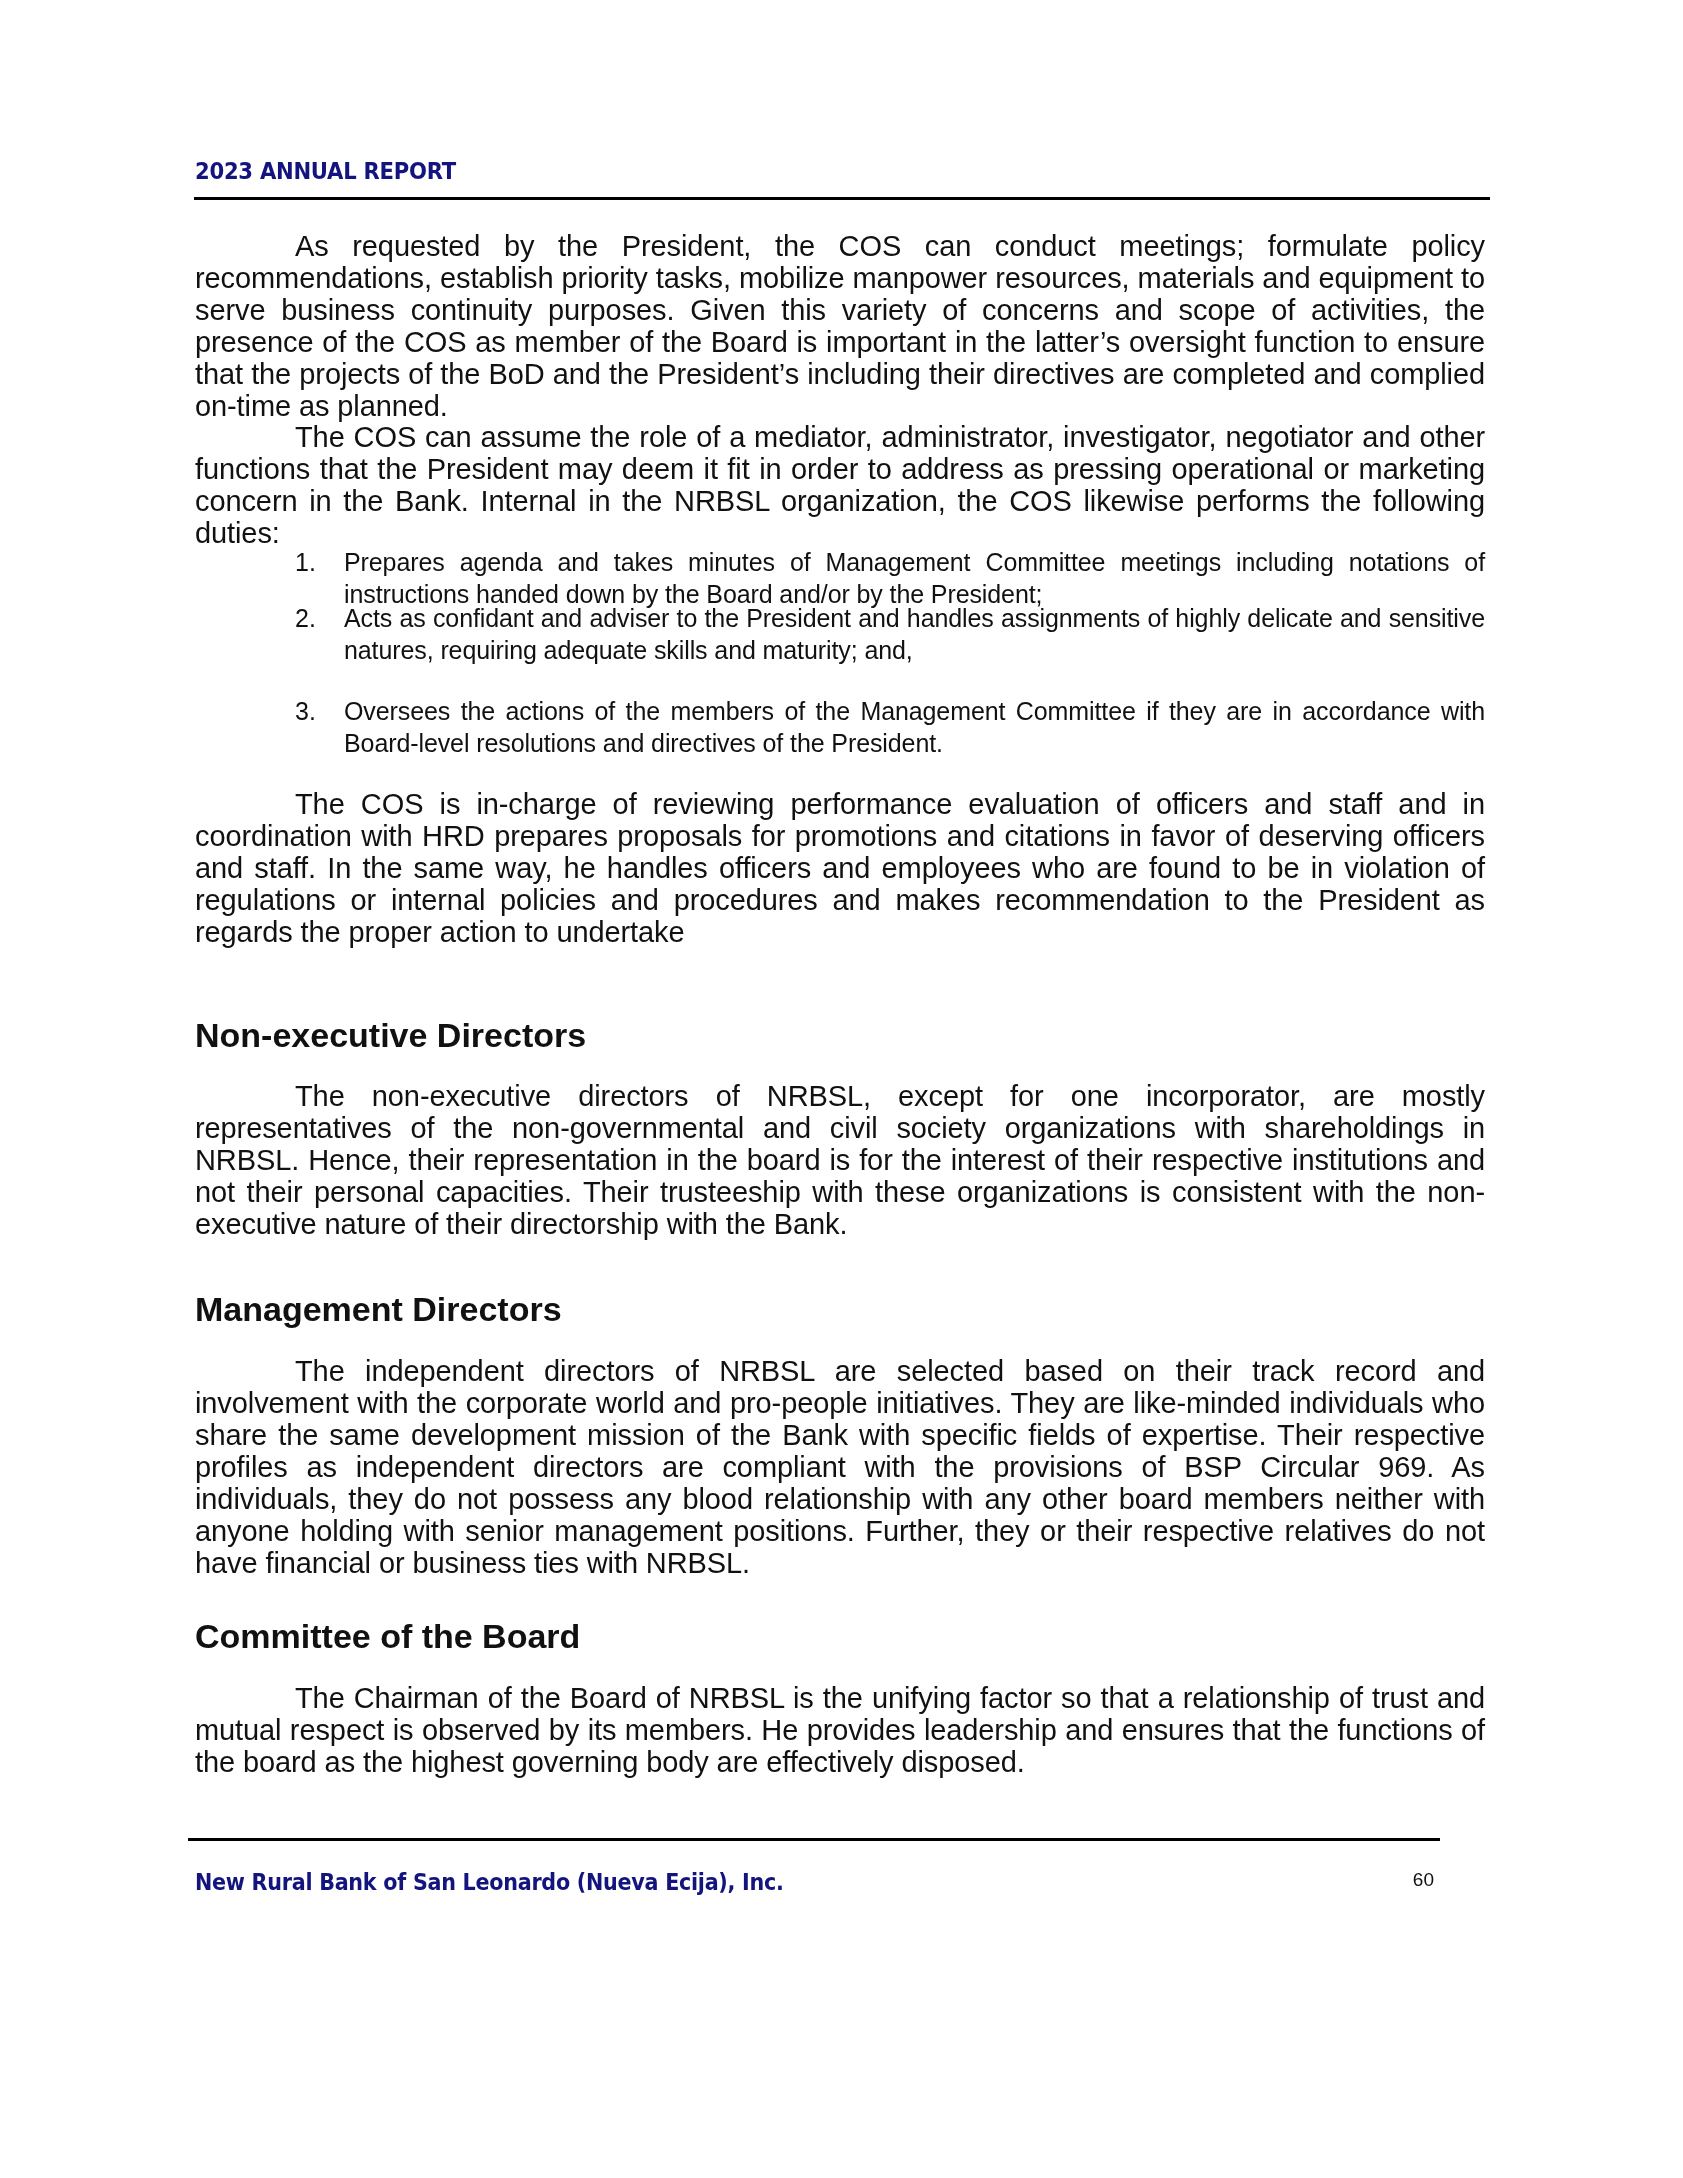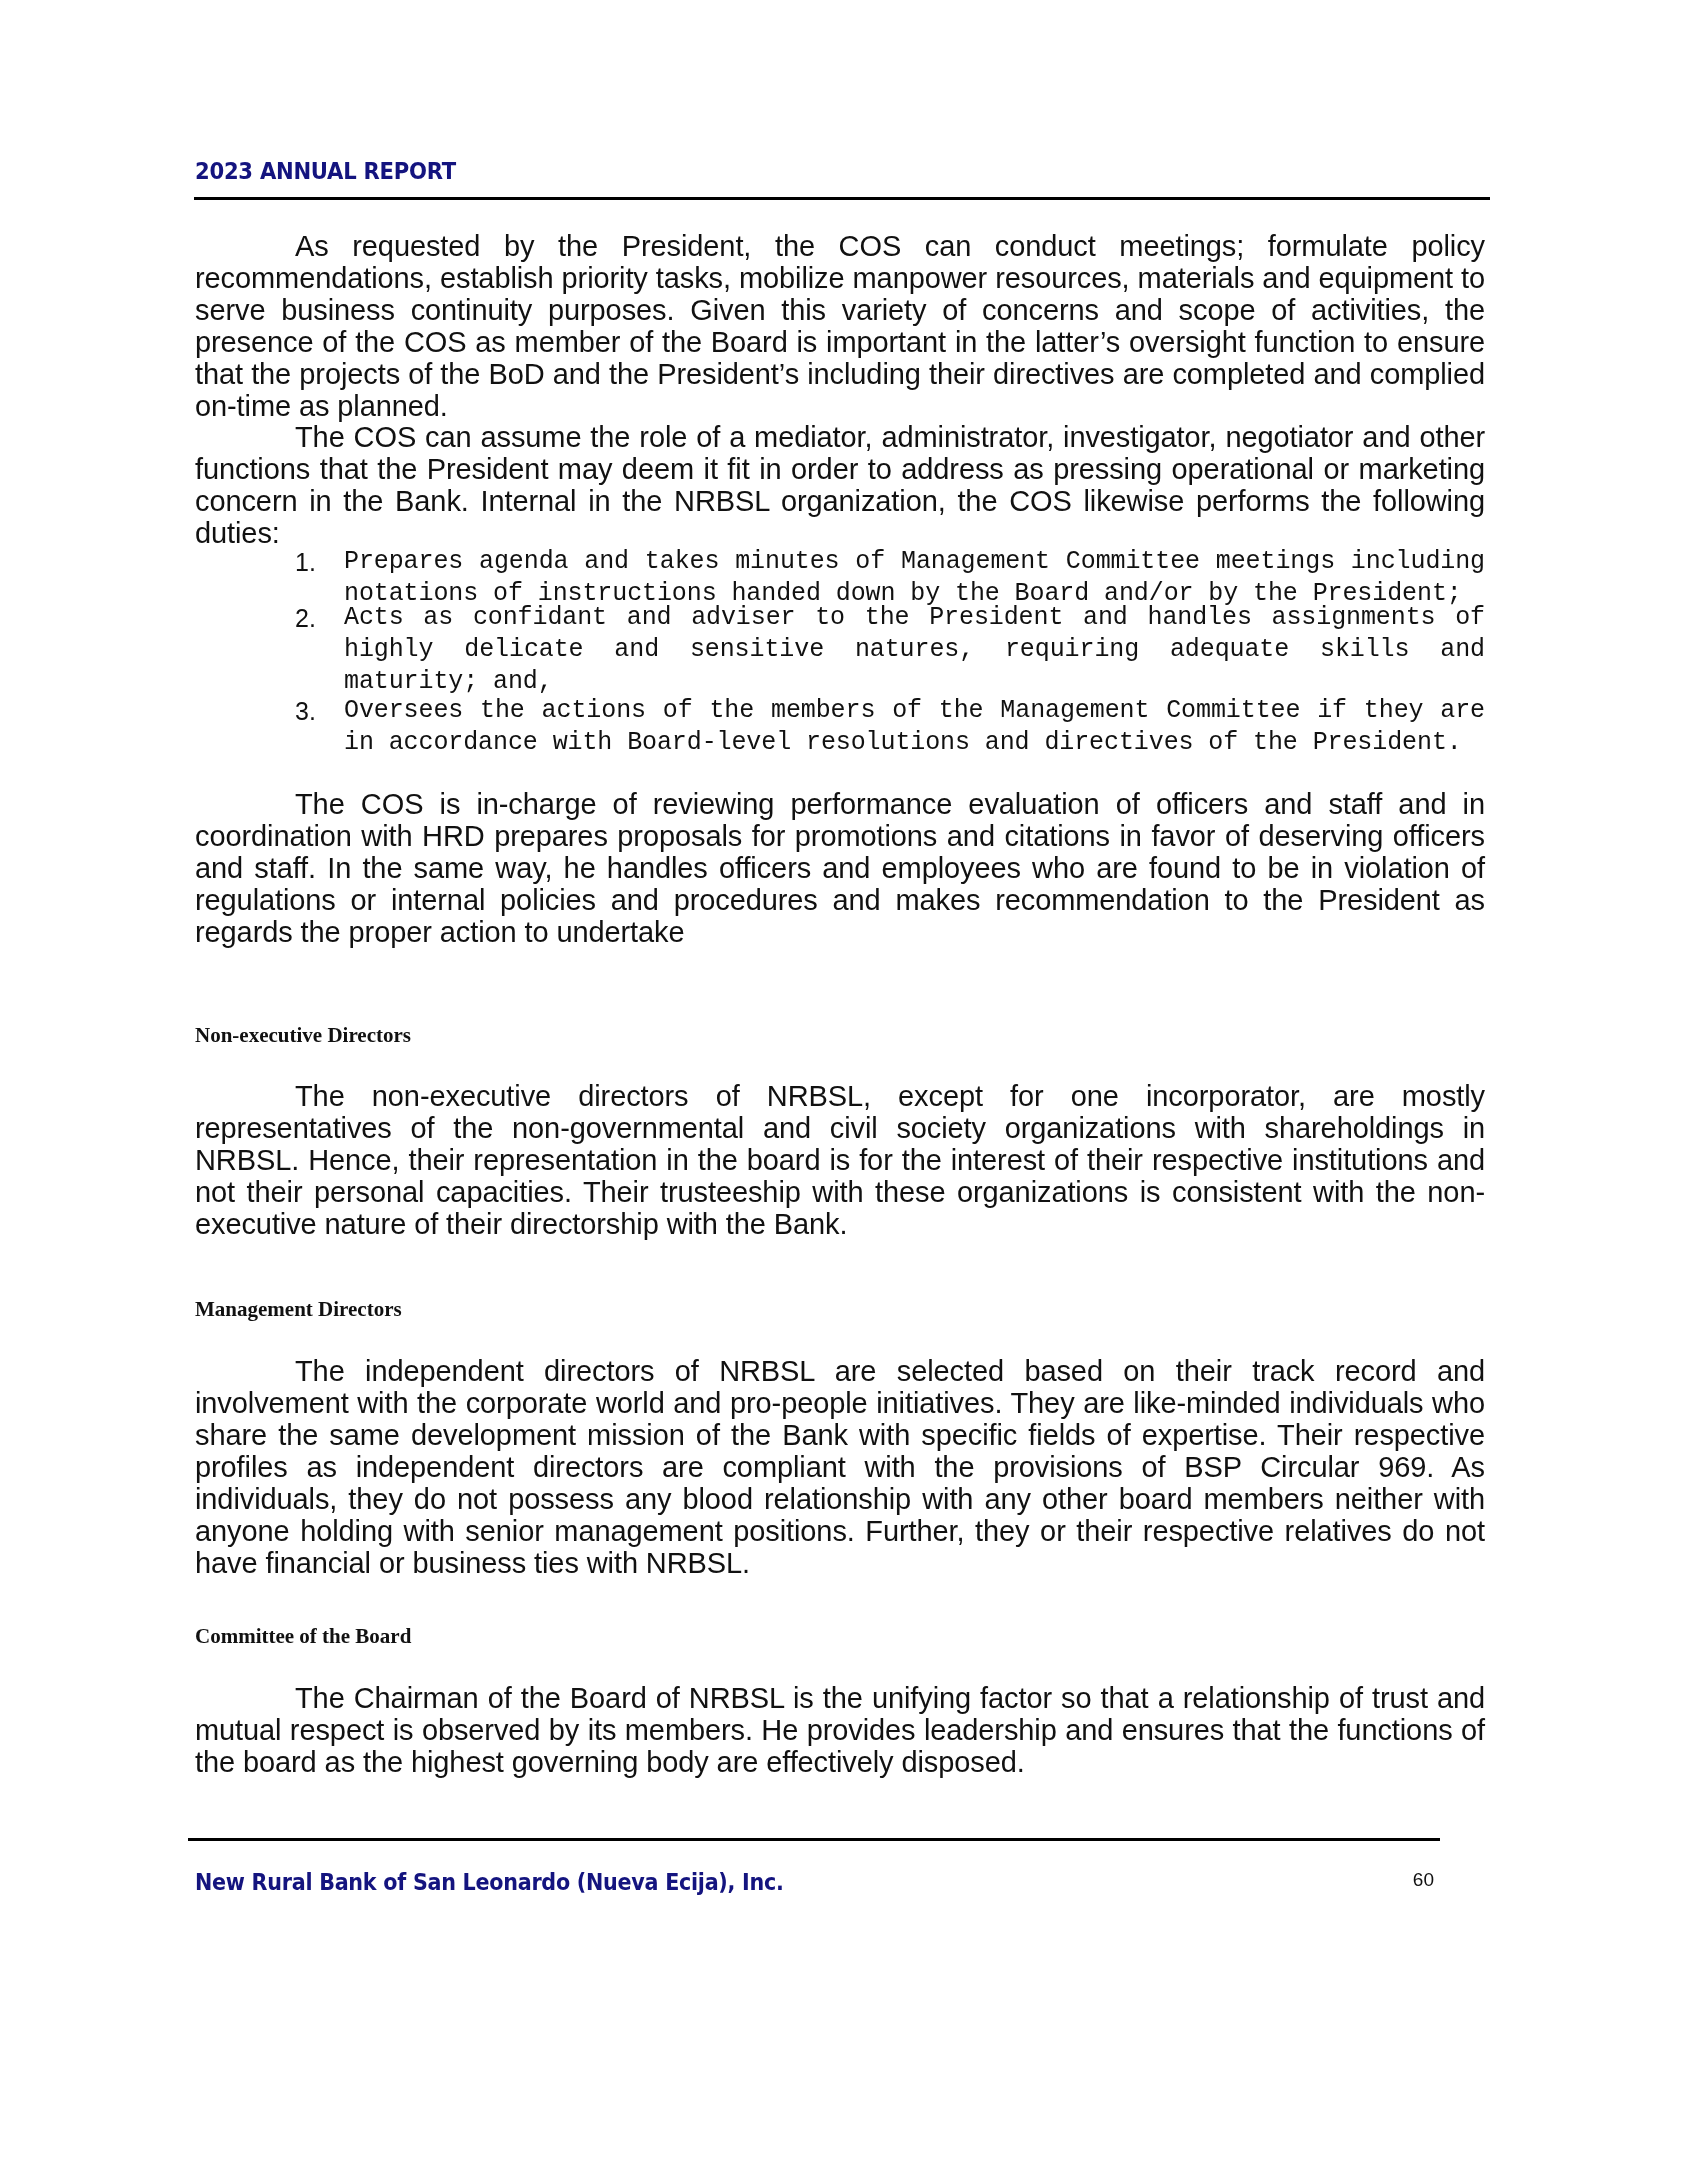--- a/index.html
+++ b/index.html
@@ -21,27 +21,27 @@
 
   .block {
     position: absolute; left: 195px; width: 1290px;
     font-family: "Liberation Sans", sans-serif; font-size: 29px; line-height: 32px;
     color: #111; text-align: justify; margin: 0;
     letter-spacing: -0.1px;
   }
   .para { text-indent: 100px; }
   .heading {
     position: absolute; left: 195px;
-    font-family: Liberation Serif, serif; font-weight: bold; font-size: 21px;
+    font-family: Liberation Sans, sans-serif; font-weight: bold; font-size: 34px;
     line-height: 32px; color: #111; margin: 0;
   }
 
   .list-item { position: absolute; left: 195px; width: 1290px; font-family: "Liberation Sans", sans-serif; font-size: 25px; line-height: 32px; color:#111; }
   .list-num { position: absolute; left: 100px; top: 0; }
-  .list-text { position: absolute; left: 149px; width: 1141px; text-align: justify; letter-spacing: -0.1px; font-family: Liberation Mono, monospace; }
+  .list-text { position: absolute; left: 149px; width: 1141px; text-align: justify; letter-spacing: -0.1px; }
 
   .footer-name {
     position: absolute; left: 195px; top: 1869px;
     font-family: "DejaVu Sans", sans-serif; font-weight: bold; font-size: 23px;
     color: #14147f; transform: scaleX(0.9); transform-origin: left top; letter-spacing: -0.3px;
   }
   .footer-page {
     position: absolute; left: 1386px; width: 48px; top: 1869px; text-align: right;
     font-family: "Liberation Sans", sans-serif; font-size: 19px; color: #111;
   }

